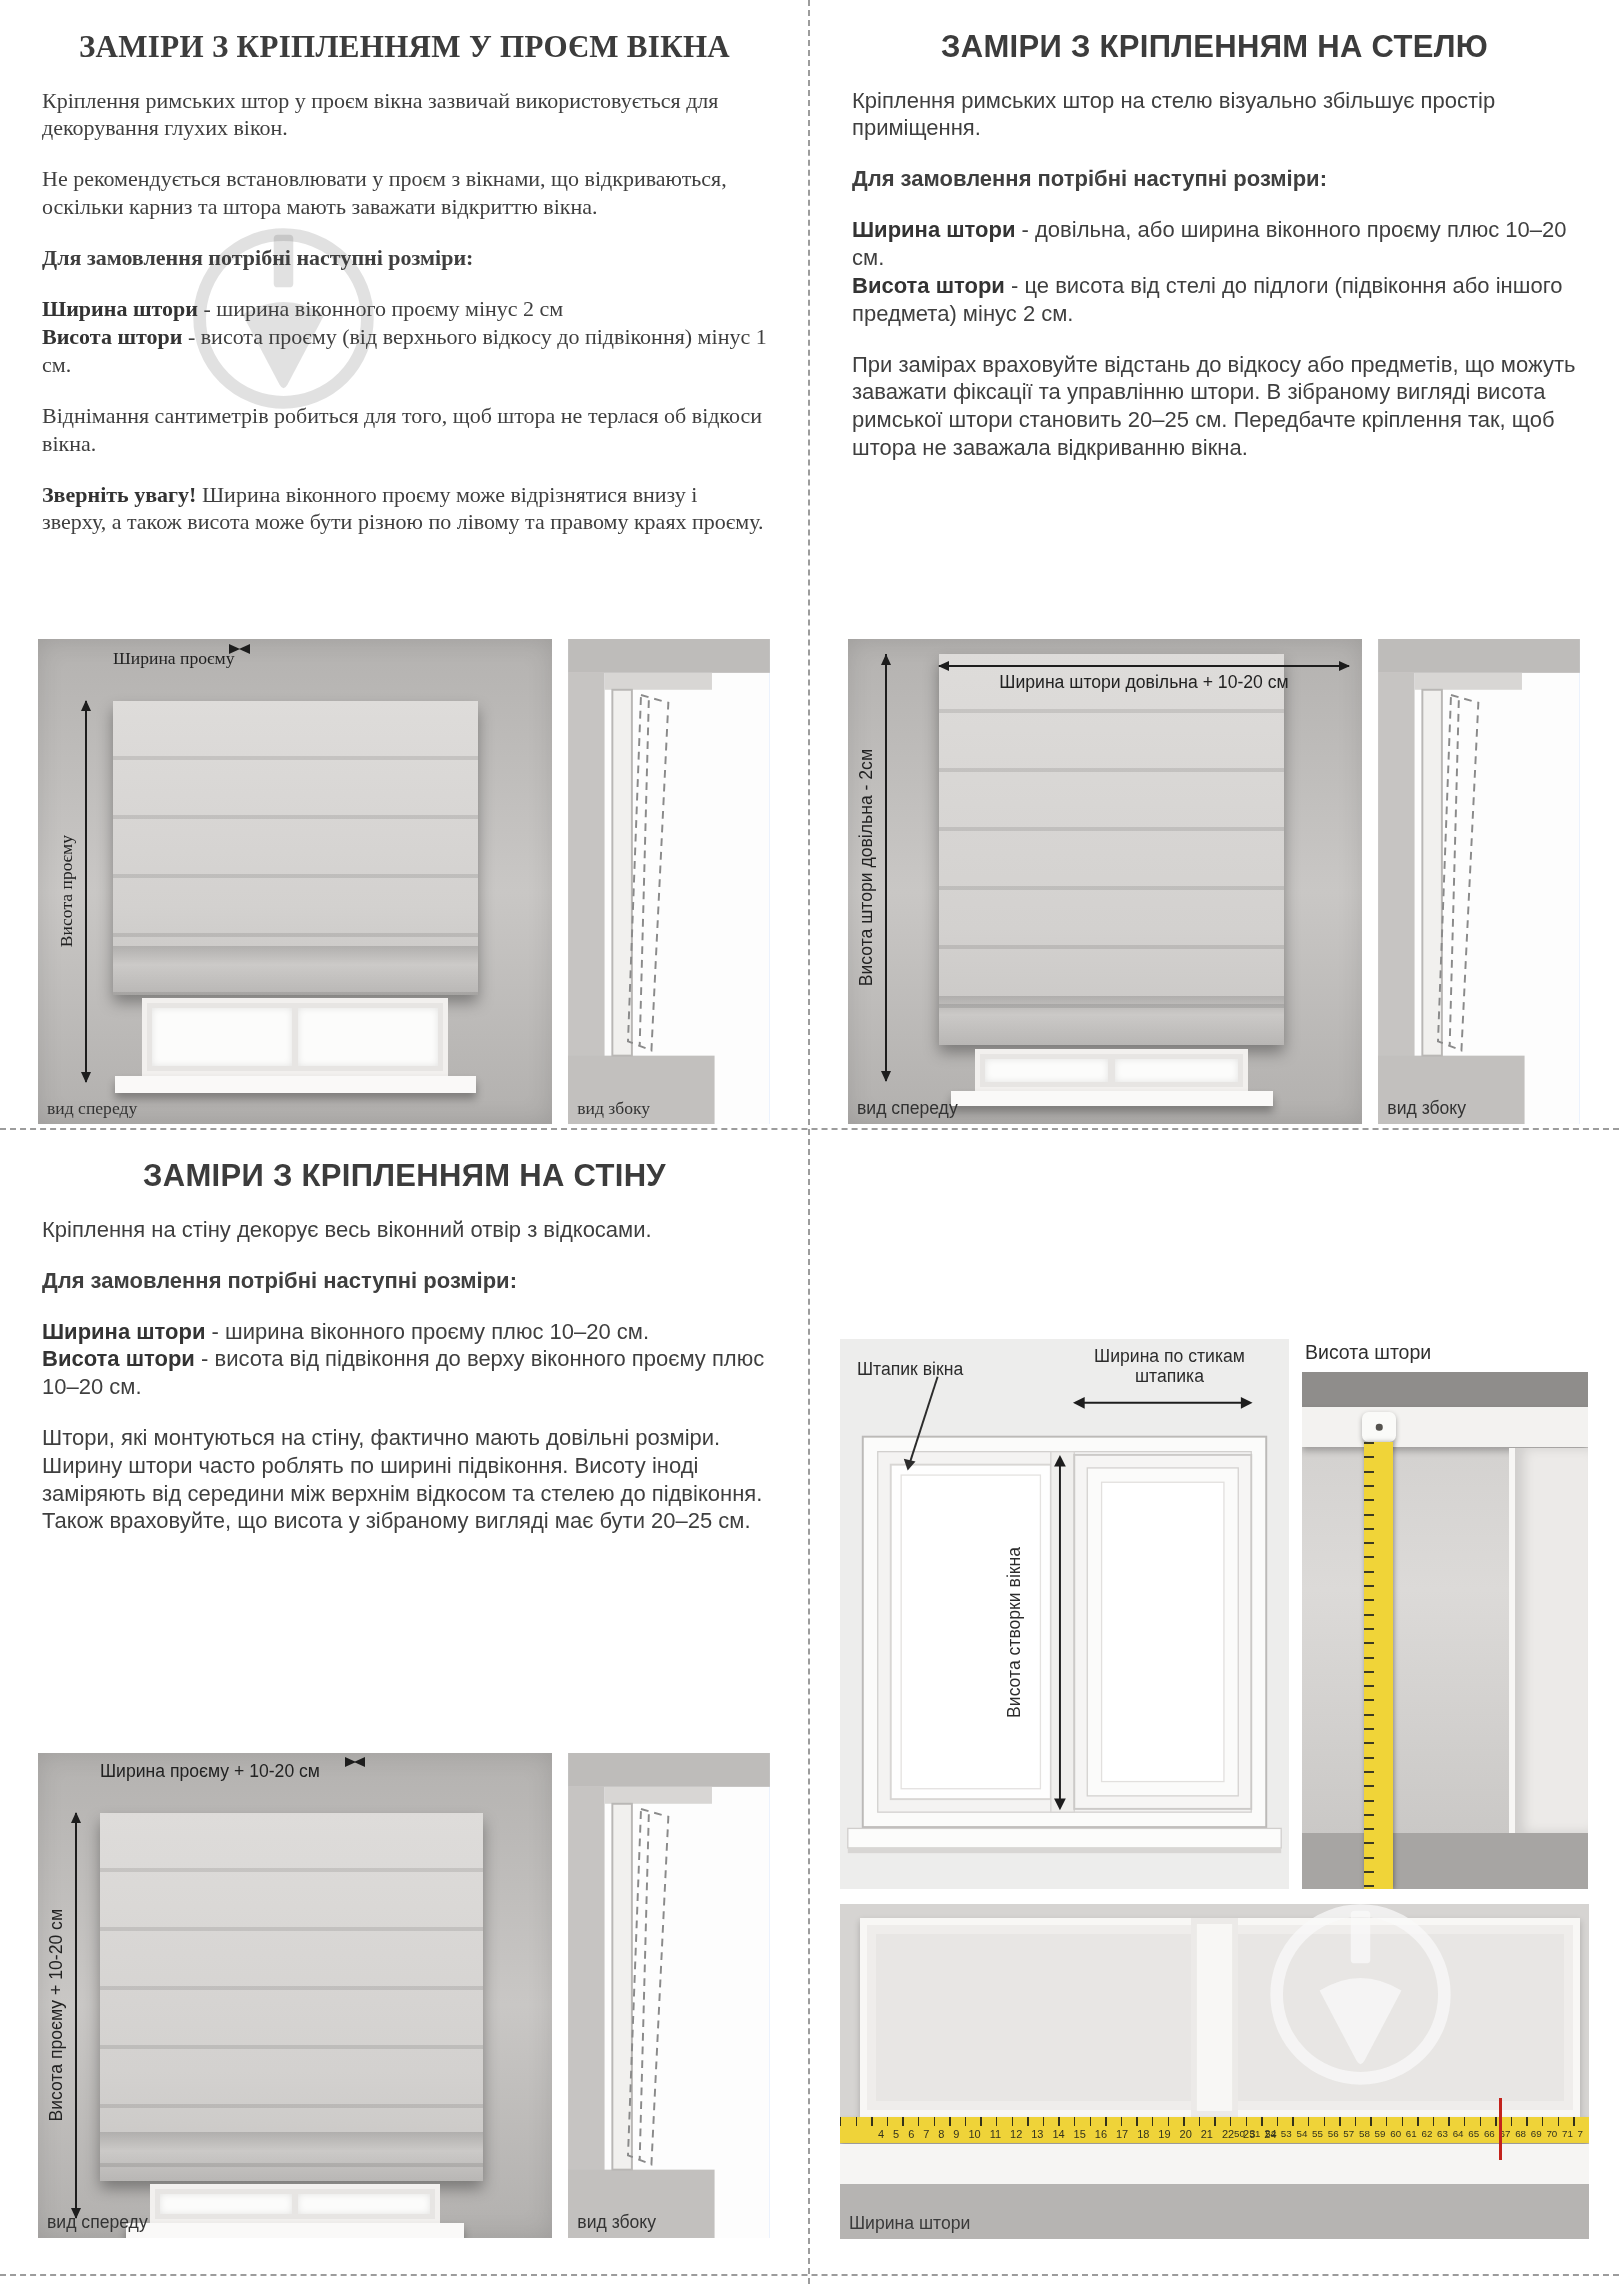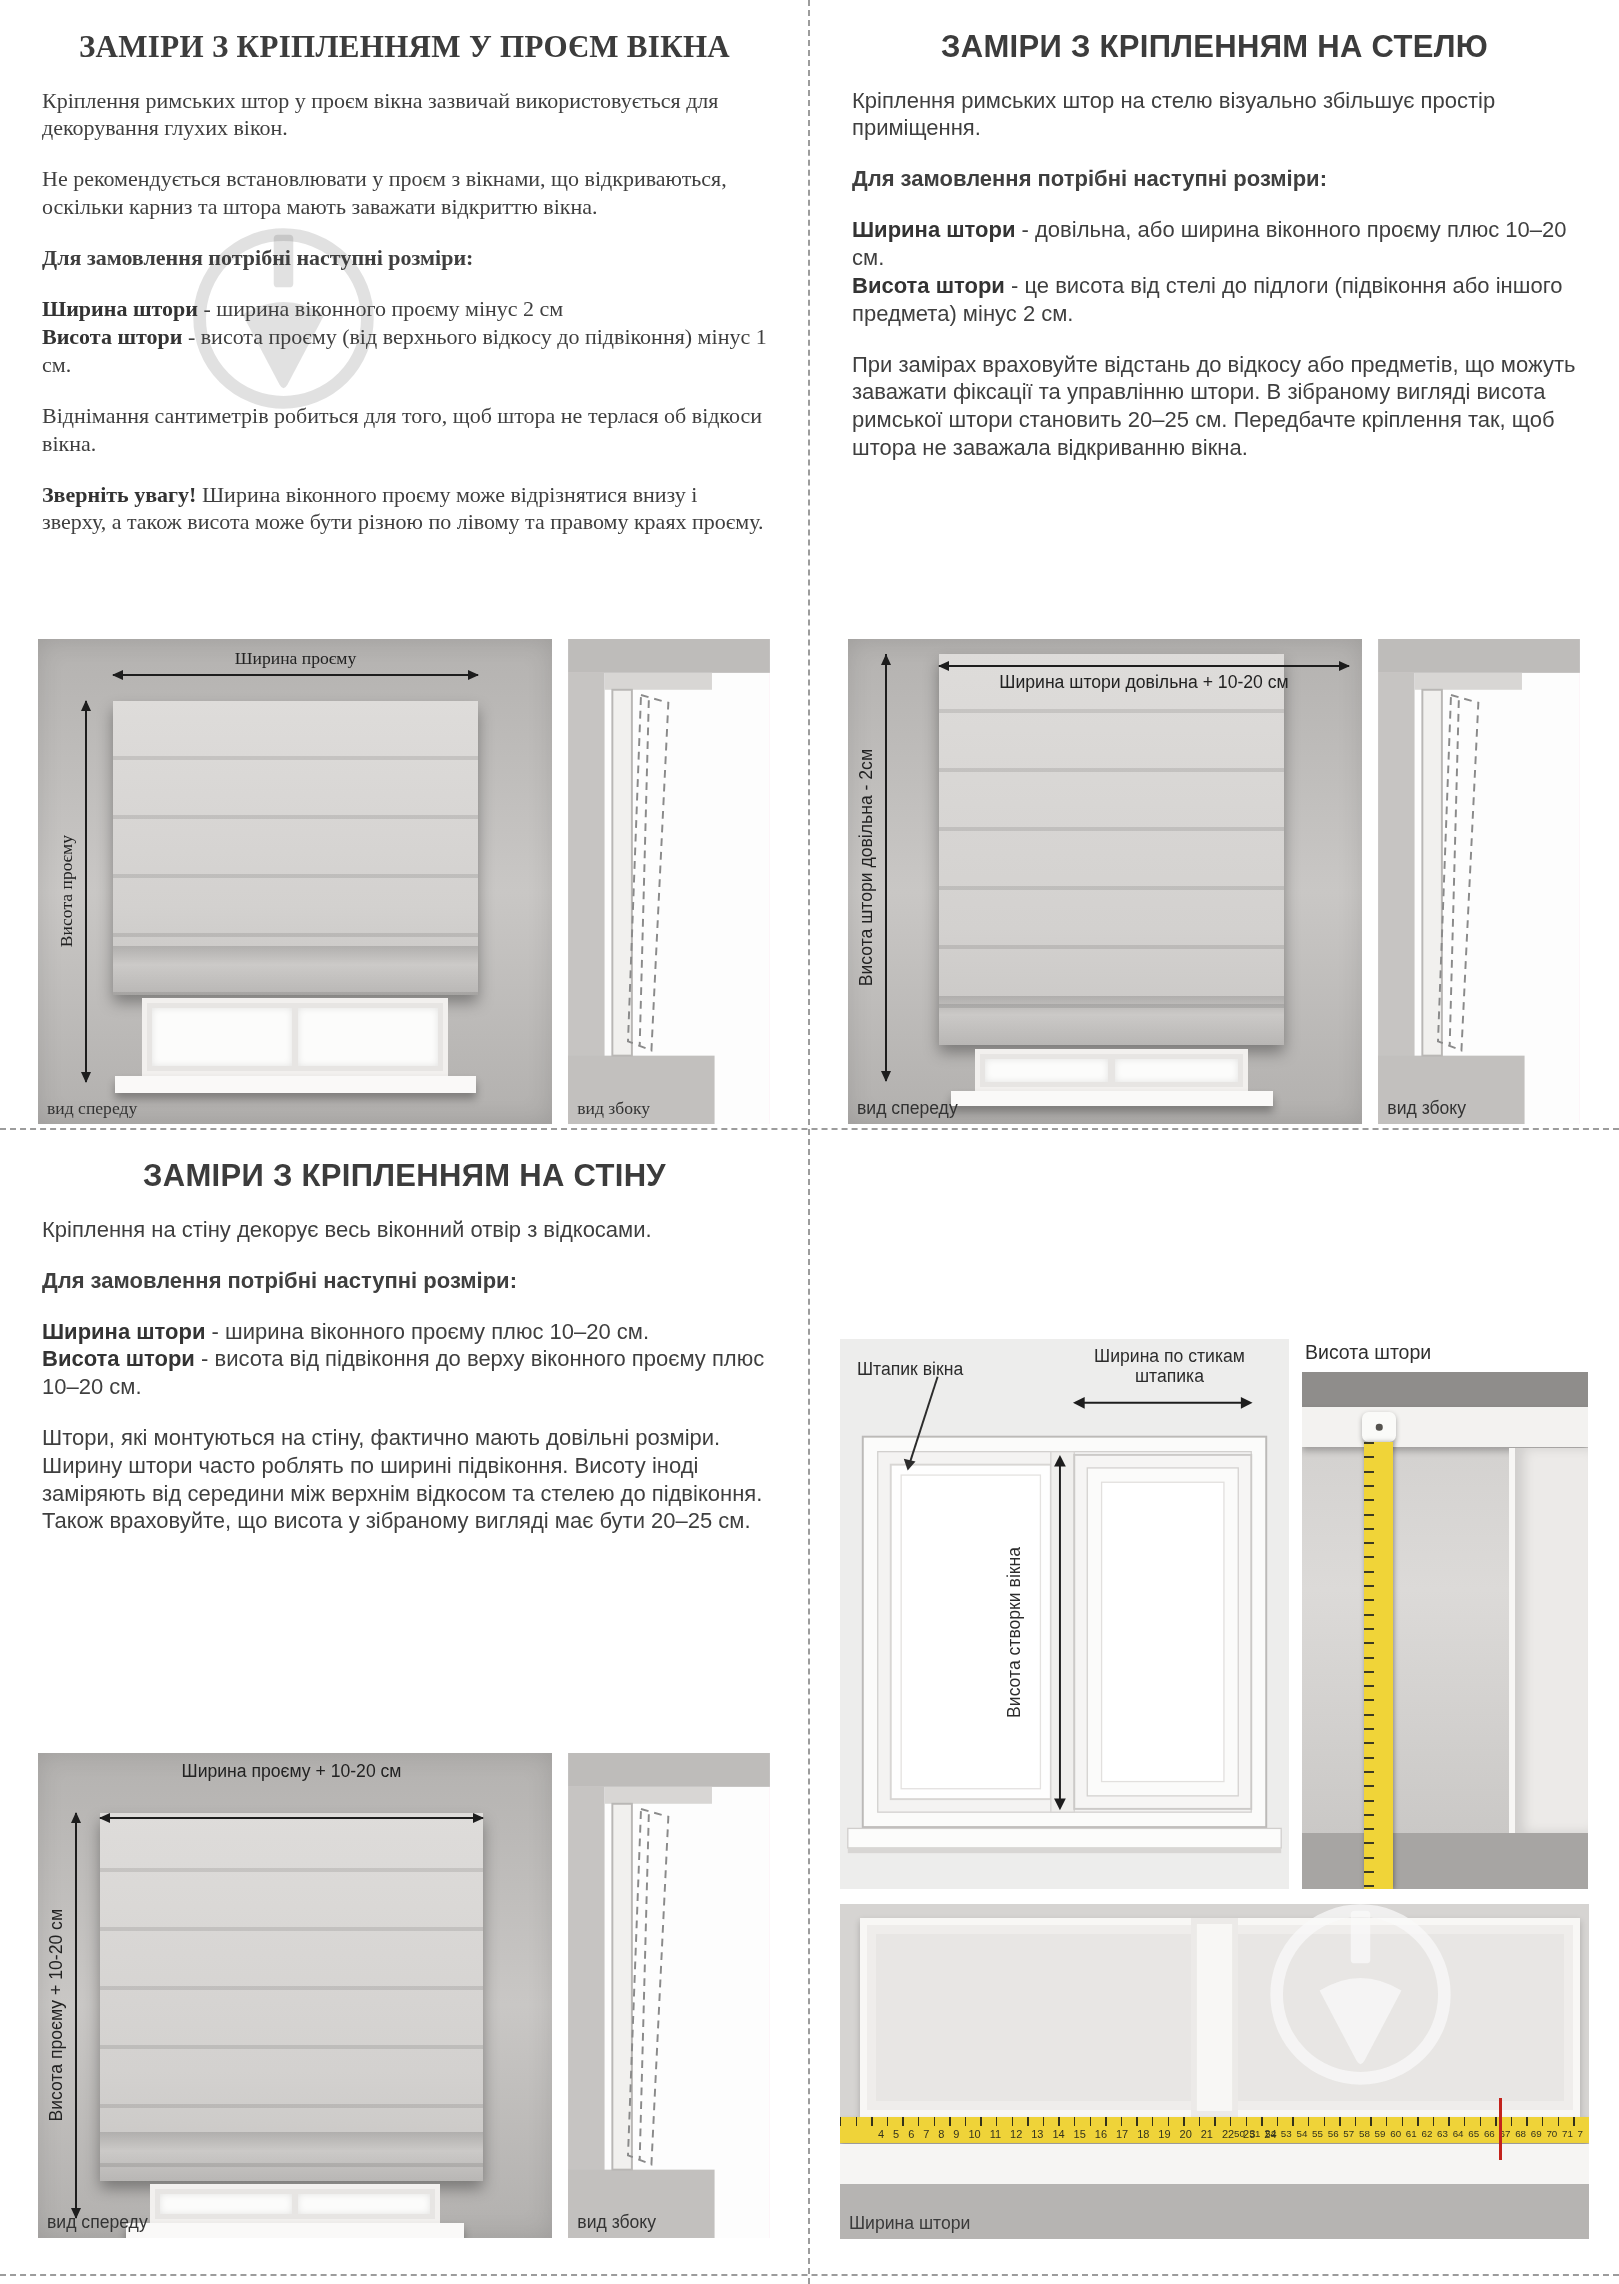--- a/index.html
+++ b/index.html
@@ -59,21 +59,21 @@
   }
 
   .window {
     position:absolute; z-index:1; background:#e7e5e3; border:5.2px solid #f2f0ee;
     display:flex; gap:6.5px; padding:5.2px;
   }
   .window .pane { flex:1; background:#fcfcfb; box-shadow: inset 0 0 7.8px rgba(0,0,0,.10); }
   .sill { position:absolute; z-index:2; background:#faf9f8; box-shadow:0 5.9px 9px rgba(0,0,0,.30); }
 
   
-  .dim-h { position:absolute; z-index:3; display:flex; flex-direction:column; align-items:center; gap:5.2px; }
+  .dim-h { position:absolute; z-index:3; display:flex; flex-direction:row; align-items:center; gap:5.2px; }
   .dim-lbl { font-size:17.6px; color:#222; white-space:nowrap; }
   .dim-line { position:relative; height:2px; background:#1d1d1d; align-self:stretch; }
   .dim-line::before, .dim-line::after { content:""; position:absolute; top:50%; transform:translateY(-50%); width:0; height:0; }
   .dim-line::before { left:-0.7px; border-top:5.9px solid transparent; border-bottom:5.9px solid transparent; border-right:11px solid #1d1d1d; }
   .dim-line::after  { right:-0.7px; border-top:5.9px solid transparent; border-bottom:5.9px solid transparent; border-left:11px solid #1d1d1d; }
   .fv-ceiling .dim-h { flex-direction:column-reverse; }
 
   .dim-v { position:absolute; z-index:3; display:flex; align-items:stretch; gap:7.8px; }
   .dim-lbl-v { writing-mode:vertical-rl; transform:rotate(180deg); font-size:17.6px; color:#222; align-self:center; white-space:nowrap; }
   .vline { position:relative; width:2px; background:#1d1d1d; }
@@ -93,21 +93,21 @@
   .fv-ceiling .dim-v  { left:7.8px;  top:15.6px;  height:427px; }
   .fv-ceiling .window { left:127px; top:410px; width:273px; height:43px; }
   .fv-ceiling .sill   { left:103px; top:452px; width:322px; height:15.6px; }
 
   .fv-wall .dim-h   { left:62px;  top:7.8px;  width:383px;gap:35px; }
   .fv-wall .blind   { left:62px;  top:60px;  width:383px; height:368px; }
   .fv-wall .dim-v   { left:7.8px;  top:60px;  height:405px; }
   .fv-wall .window  { left:112px; top:431px; width:290px; height:40px; }
   .fv-wall .sill    { left:88px; top:470px; width:338px; height:15.6px; }
 
-  .side-view { position:relative; width:202px; height:485px; background:#f9a8d4; overflow:hidden; }
+  .side-view { position:relative; width:202px; height:485px; background:#3b82f6; overflow:hidden; }
 
   
   .big-title { margin-top:29px; text-align:center; color:#3c3c3c; z-index:2; position:relative; }
   .big-title div { font-size:56px; font-weight:800; line-height:1.02; letter-spacing:-0.7px; font-stretch:condensed; }
 
   .diagram { position:absolute; left:30px; top:210px; width:449px; height:550px; background:#ededec; }
   .diagram svg { position:absolute; left:0; top:0; }
   .lbl-bead { position:absolute; left:17px; top:20px; font-size:17.6px; color:#2c2c2c; }
   .lbl-width { position:absolute; right:9px; top:6.5px; width:221px; text-align:center; font-size:17.6px; line-height:1.14; color:#2c2c2c; }
   .lbl-sash-wrap { position:absolute; left:164px; top:98px; height:391px; display:flex; align-items:center; }

